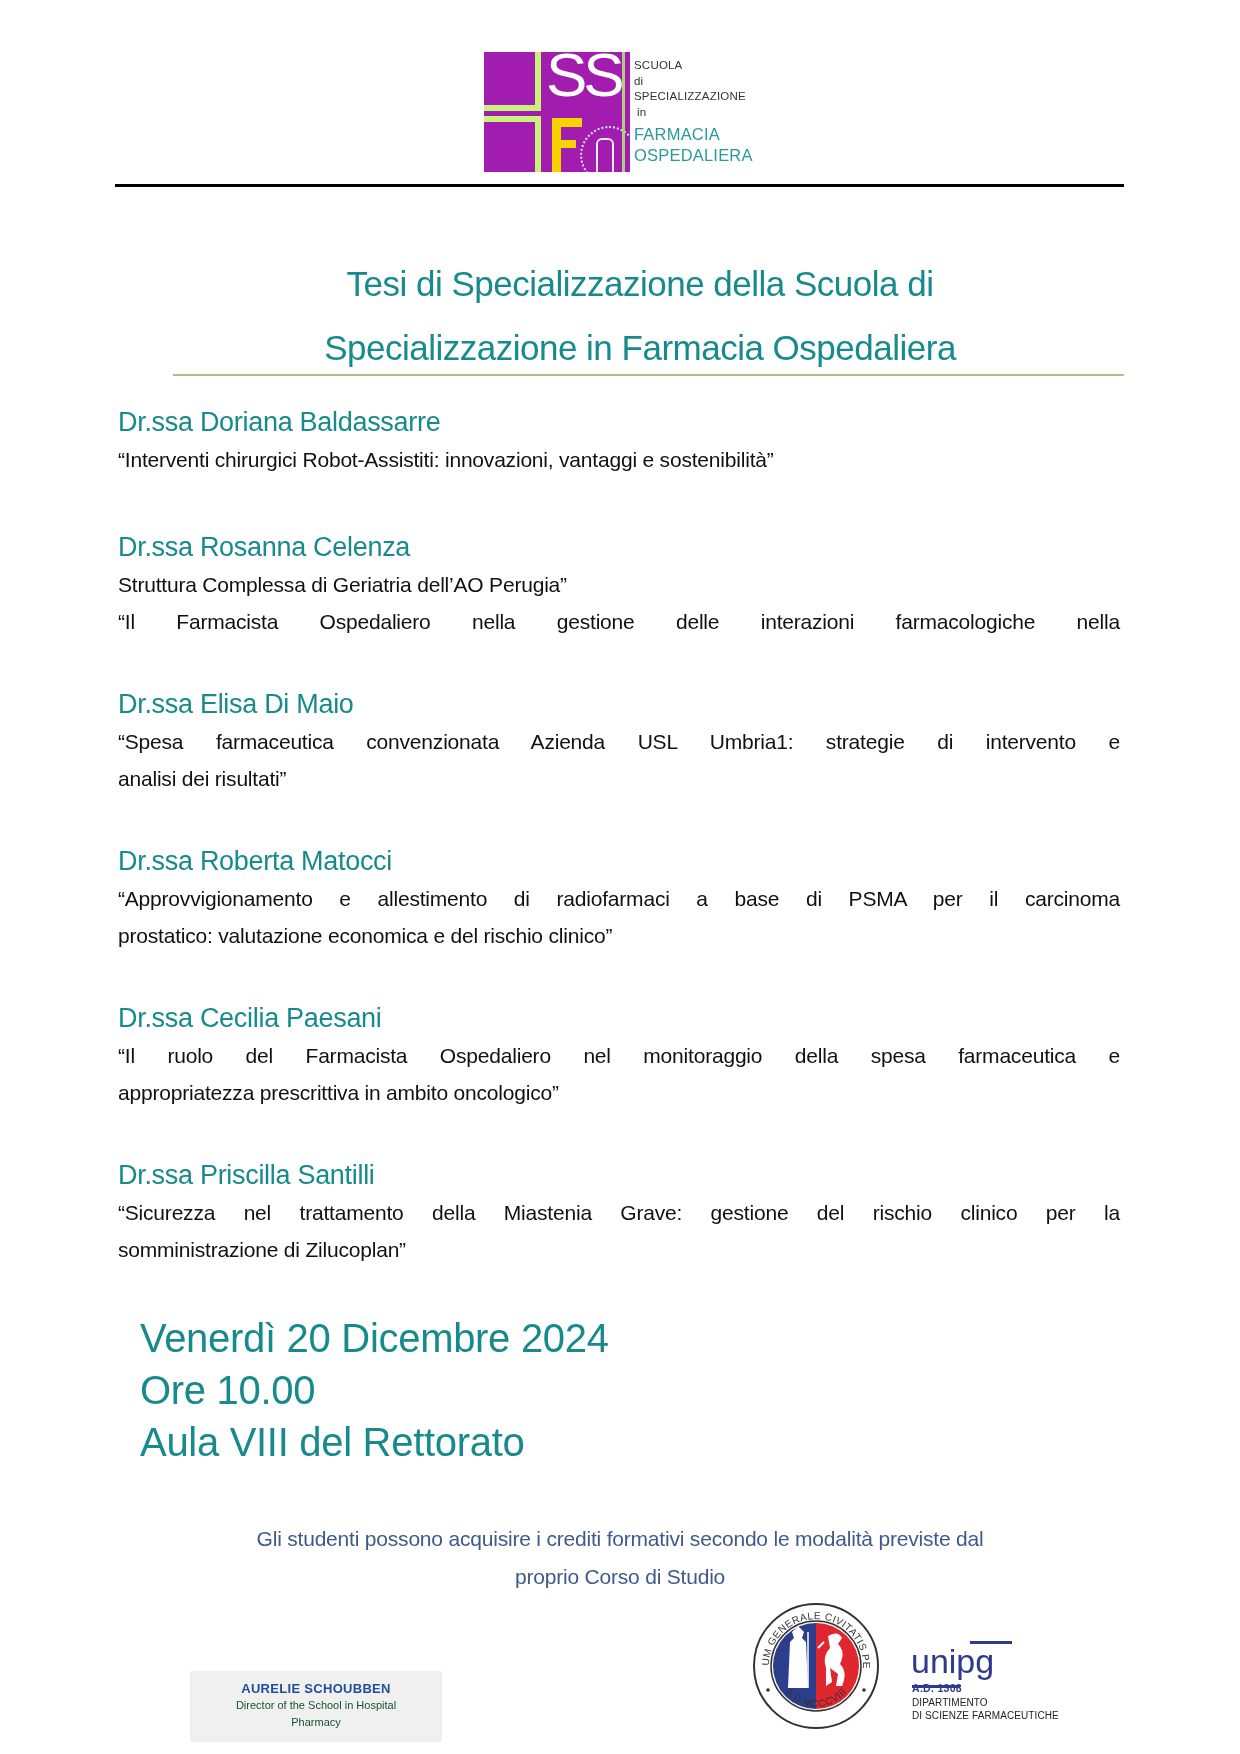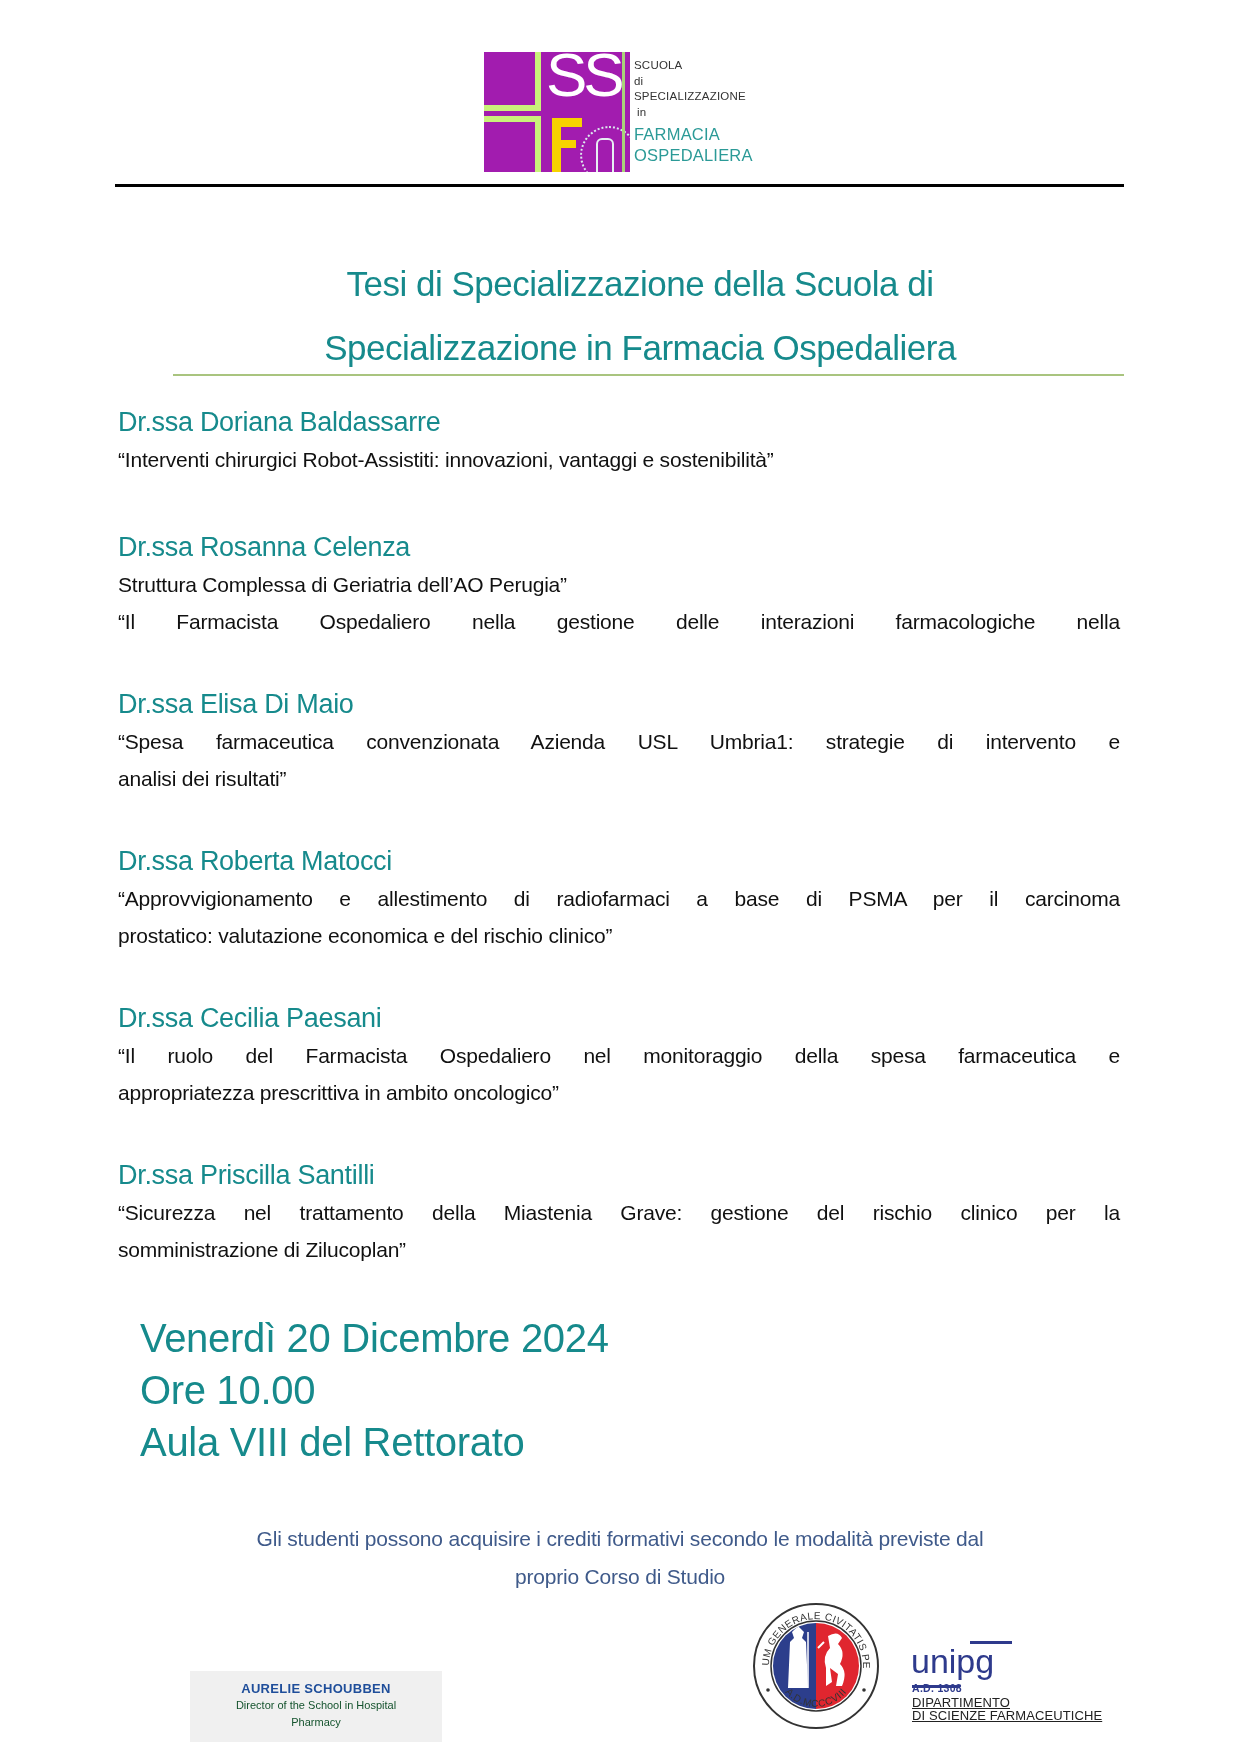--- a/index.html
+++ b/index.html
@@ -51,21 +51,21 @@
   .sig .sig-name { font-size: 13px; font-weight: bold; color: #1f4e9a; line-height: 17px; letter-spacing: 0.3px; }
   .sig .sig-role { font-size: 11px; color: #14532d; line-height: 17px; }
 
   .seal { left: 752px; top: 1602px; width: 128px; height: 128px; }
 
   .unipg { left: 912px; top: 1630px; width: 200px; }
   .unipg .ad { position: absolute; left: 0; top: 4px; font-size: 10.5px; color: #2e3a8c; font-weight: bold; letter-spacing: 0.3px; white-space: nowrap; margin-top: 48px; }
   .unipg .ad-line { position: absolute; left: 58px; top: 11px; width: 42px; height: 3px; background: #2e3a8c; }
   .unipg .word { position: absolute; left: -1px; top: 14px; font-size: 34px; color: #2e3a8c; line-height: 34px; letter-spacing: 0px; }
   .unipg .under { position: absolute; left: 0; top: 55px; width: 48px; height: 3px; background: #2e3a8c; }
-  .unipg .dept { position: absolute; left: 0; top: 66px; font-size: 13px; color: #222; line-height: 13px; white-space: nowrap; letter-spacing: 0.1px; text-decoration: underline; }
+  .unipg .dept { position: absolute; left: 0; top: 66px; font-size: 10px; color: #222; line-height: 13px; white-space: nowrap; letter-spacing: 0.1px; }
 </style>
 </head>
 <body>
 
 <div class="abs logo-mark">
 
   <div class="lime" style="left:51px; top:0; width:6px; height:56px;"></div>
   <div class="lime" style="left:0; top:53px; width:57px; height:6px;"></div>
   <div class="lime" style="left:0; top:64px; width:57px; height:6px;"></div>
   <div class="lime" style="left:51px; top:64px; width:6px; height:56px;"></div>

